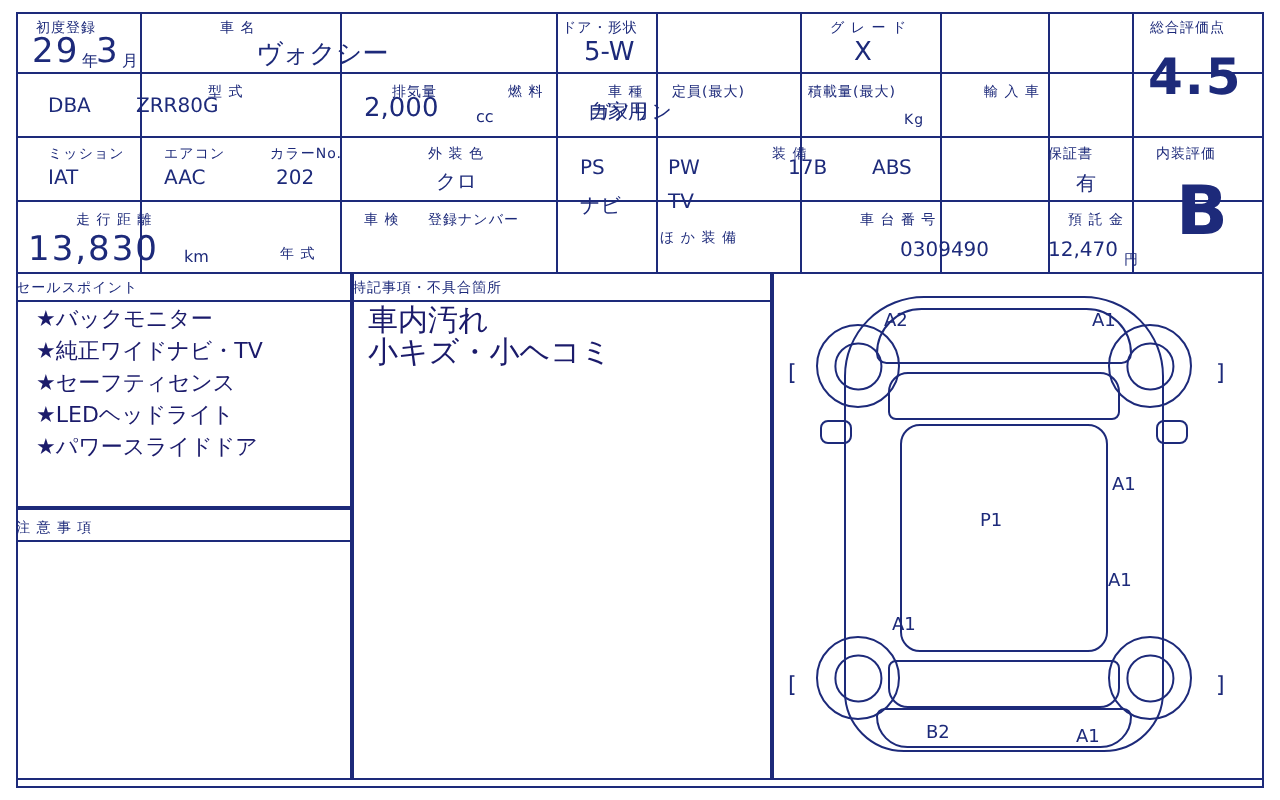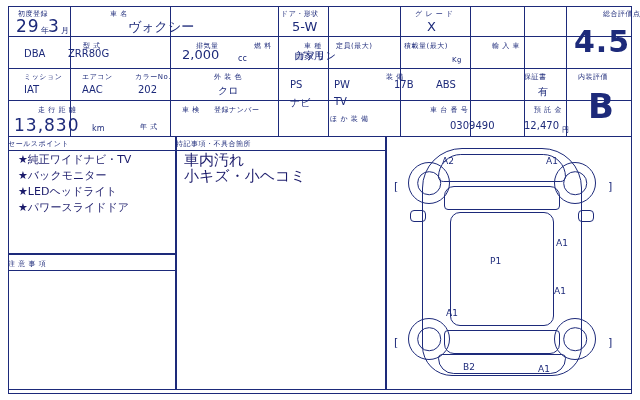--- a/index.html
+++ b/index.html
@@ -6,21 +6,21 @@
   body{width:640px;height:400px;overflow:hidden;font-family:"DejaVu Sans","Liberation Sans",sans-serif;color:#1b1b6b;}
   #sheet{position:relative;width:640px;height:400px;background:#fff;}
   .bx{position:absolute;box-sizing:border-box;border:1px solid #1d2a7a;}
   .lbl{position:absolute;font-size:7px;color:#1d2a7a;letter-spacing:.5px;white-space:nowrap;}
   .val{position:absolute;color:#1d2a7a;white-space:nowrap;}
   .ctr{}
   .big{font-size:17px;letter-spacing:1px;}
   .mid{font-size:13px;}
   .sm{font-size:10px;}
   .xs{font-size:8px;}
-  .grade{font-size:30px;font-weight:bold;letter-spacing:1px;}
+  .grade{font-size:25px;font-weight:bold;letter-spacing:1px;}
   .bigB{font-size:34px;font-weight:bold;}
   .bullet{font-size:11px;line-height:16px;white-space:nowrap;}
   .note{font-size:15px;line-height:16px;white-space:nowrap;}
   
   .car-wrap{position:absolute;left:386px;top:140px;width:238px;height:250px;}
   .wheel{position:absolute;border:1.6px solid #1d2a7a;border-radius:50%;}
   .wheel i{position:absolute;left:50%;top:50%;width:54%;height:54%;transform:translate(-50%,-50%);border:1.4px solid #1d2a7a;border-radius:50%;}
   .body-outline{position:absolute;border:1.6px solid #1d2a7a;}
   .mk{position:absolute;font-size:9px;color:#1d2a7a;}
   .brk{position:absolute;font-size:11px;color:#1d2a7a;}
@@ -54,25 +54,25 @@
 
   <div class="lbl" style="left:110px;top:9px;">車 名</div>
   <div class="val mid" style="left:128px;top:18px;">ヴォクシー</div>
 
   <div class="lbl" style="left:281px;top:9px;">ドア・形状</div>
   <div class="val mid" style="left:292px;top:19px;">5-W</div>
 
   <div class="lbl" style="left:415px;top:9px;">グ レ ー ド</div>
   <div class="val mid" style="left:427px;top:19px;">X</div>
 
-  <div class="lbl" style="left:575px;top:9px;margin-left:28px;">総合評価点</div>
+  <div class="lbl" style="left:575px;top:9px;">総合評価点</div>
   <div class="val grade" style="left:574px;top:24px;">4.5</div>
 
   <div class="val sm" style="left:24px;top:48px;">DBA</div>
-  <div class="lbl" style="left:83px;top:41px;text-align:right;">型 式</div>
+  <div class="lbl" style="left:104px;top:41px;text-align:right;">型 式</div>
   <div class="val sm" style="left:68px;top:48px;">ZRR80G</div>
 
   <div class="lbl" style="left:196px;top:41px;">排気量</div>
   <div class="val mid" style="left:182px;top:47px;">2,000</div>
   <div class="val xs" style="left:238px;top:54px;">cc</div>
 
   <div class="lbl" style="left:254px;top:41px;">燃 料</div>
   <div class="val sm" style="left:250px;top:49px;margin-left:45px;">ガソリン</div>
 
   <div class="lbl" style="left:304px;top:41px;">車 種</div>
@@ -121,22 +121,23 @@
   <div class="val sm" style="left:450px;top:120px;">0309490</div>
   <div class="lbl" style="left:534px;top:105px;">預 託 金</div>
   <div class="val sm" style="left:524px;top:120px;">12,470</div>
   <div class="lbl" style="left:562px;top:125px;">円</div>
 
   <div class="bx" style="left:8px;top:136px;width:168px;height:118px;"></div>
   <div class="bx" style="left:8px;top:150px;width:168px;height:0;border-width:1px 0 0 0;"></div>
   <div class="lbl ctr" style="left:8px;top:139px;width:168px;">セールスポイント</div>
 
   <div id="sales-list" style="position:absolute;left:18px;top:152px;width:158px;">
+      <div class="bullet">★バックモニター</div>
       <div class="bullet">★純正ワイドナビ・TV</div>
-      <div class="bullet">★バックモニター</div>
+      <div class="bullet">★セーフティセンス</div>
       <div class="bullet">★LEDヘッドライト</div>
       <div class="bullet">★パワースライドドア</div>
     </div>
 
   <div class="bx" style="left:8px;top:254px;width:168px;height:136px;"></div>
   <div class="bx" style="left:8px;top:270px;width:168px;height:0;border-width:1px 0 0 0;"></div>
   <div class="lbl ctr" style="left:8px;top:259px;width:168px;">注 意 事 項</div>
 
   <div class="bx" style="left:176px;top:136px;width:210px;height:254px;"></div>
   <div class="bx" style="left:176px;top:150px;width:210px;height:0;border-width:1px 0 0 0;"></div>

